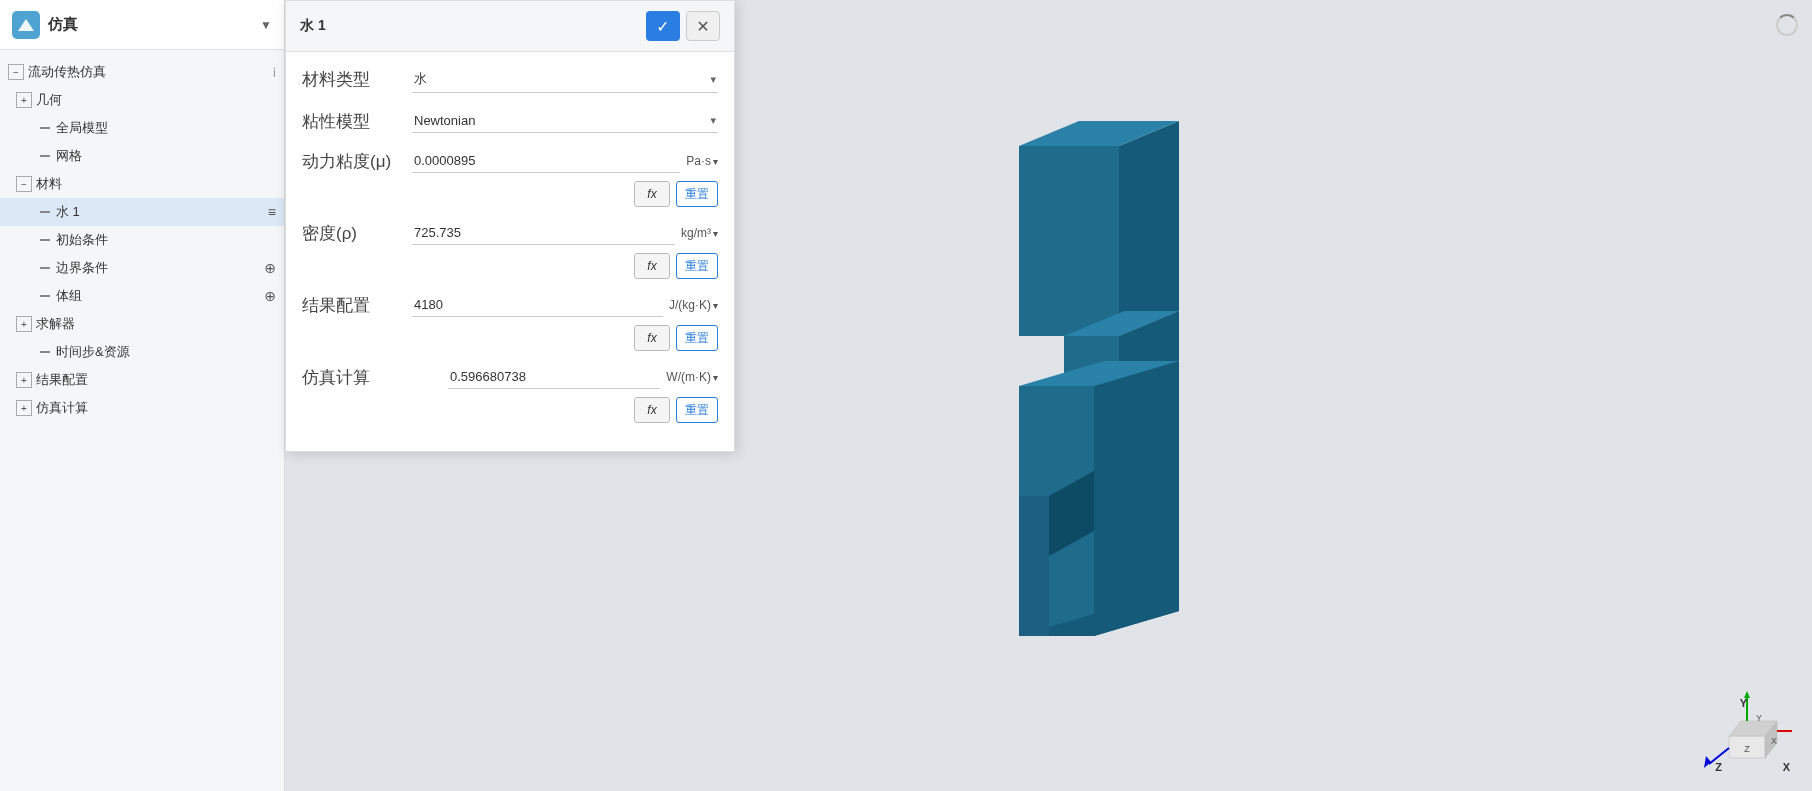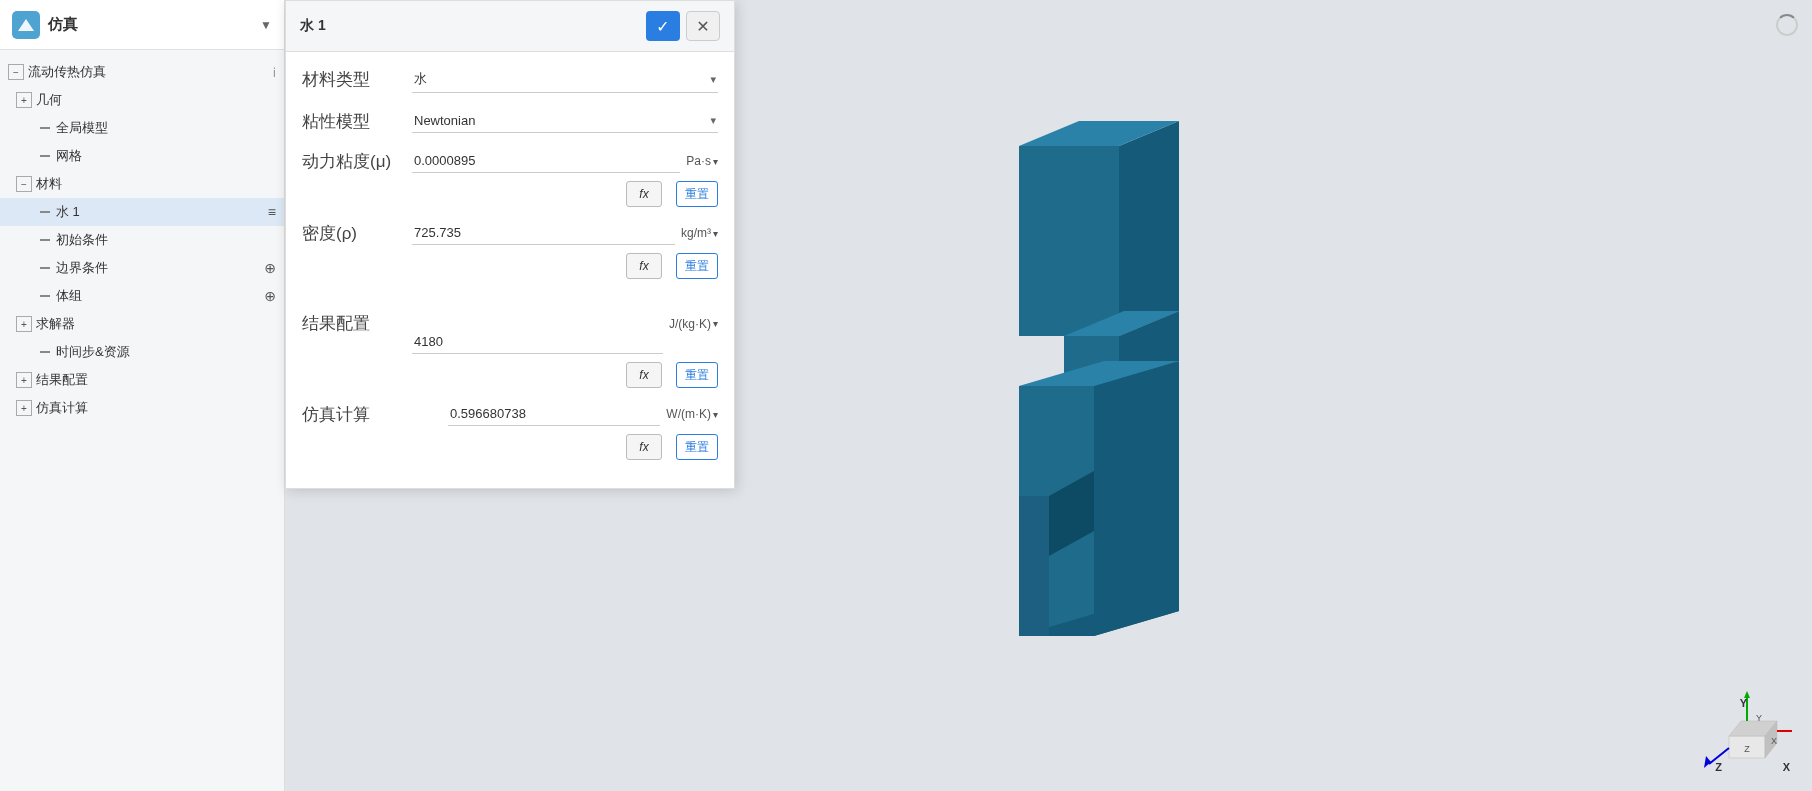--- a/index.html
+++ b/index.html
@@ -223,21 +223,21 @@
       gap: 2px;
       color: #555;
       font-size: 12px;
     }
     .form-unit-chevron {
       font-size: 10px;
     }
     .form-actions-row {
       display: flex;
       justify-content: flex-end;
-      gap: 14px;
+      gap: 6px;
       margin-bottom: 14px;
       padding-left: 110px;
     }
     .btn-fx {
       width: 36px;
       height: 26px;
       border: 1px solid #bbb;
       background: #f5f5f5;
       border-radius: 3px;
       cursor: pointer;
@@ -497,21 +497,21 @@
       <div class="form-actions-row">
         <button class="btn-fx">
             <i>fx</i>
           </button>
         <button class="btn-reset">重置</button>
       </div>
 
       <div class="form-row no-margin">
         <span class="form-label">结果配置</span>
         <div class="form-field">
-          <input class="form-input" value="4180" style="flex: 1 1 0%; margin-top: 37px;">
+          <input class="form-input" value="4180" style="flex: 1 1 0%;">
           <div class="form-unit-wrapper">
             <span>J/(kg·K)</span>
             <span class="form-unit-chevron">▾</span>
           </div>
         </div>
       </div>
       <div class="form-actions-row">
         <button class="btn-fx">
             <i>fx</i>
           </button>

